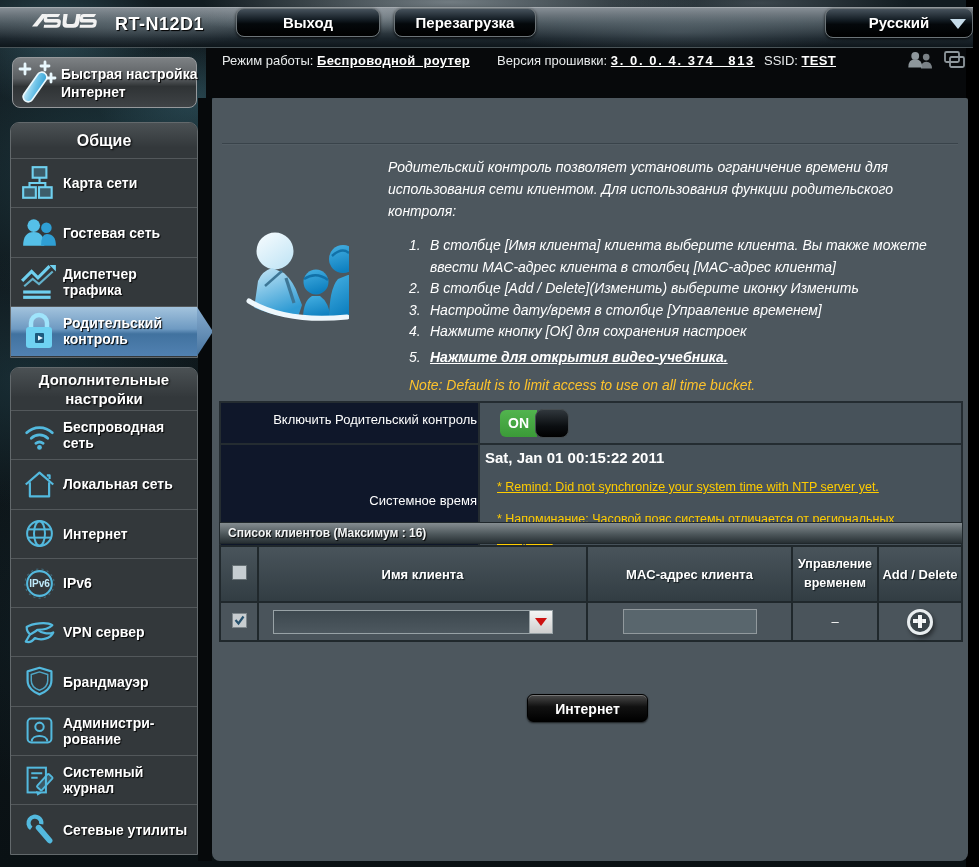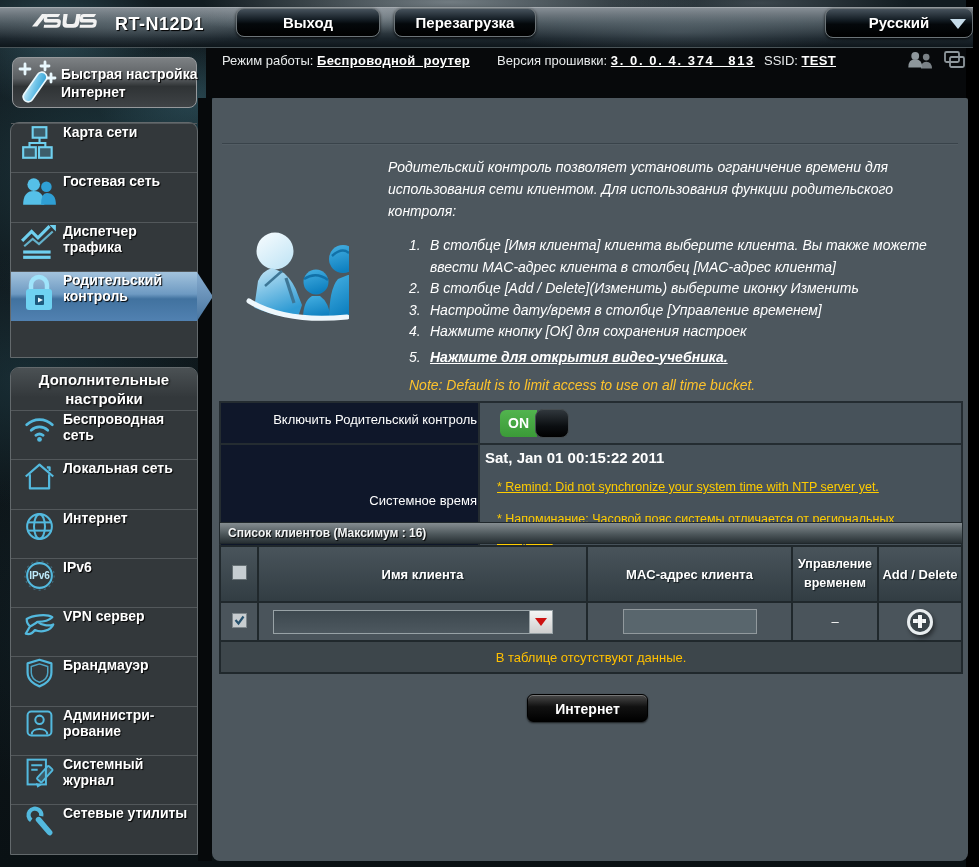--- a/index.html
+++ b/index.html
@@ -27,21 +27,21 @@
 .ibtxt{position:absolute;top:0;white-space:nowrap;}
 #sidebar{left:10px;top:57px;width:188px;}
 #qis{position:absolute;left:2px;top:0;width:185px;height:51px;border-radius:8px;background:linear-gradient(#7d8184, #595d60 42%, #2f3335 58%, #3f4346);border:1px solid #96999c;box-sizing:border-box;display:flex;align-items:center;}
 #qis .txt{color:#fff;font-weight:bold;font-size:14px;line-height:18px;margin-left:2px;text-shadow:1px 1px 1px #000;white-space:nowrap;}
 .menubox{position:absolute;left:0;width:188px;background:#33383b;border:1px solid #63696c;border-radius:9px 9px 0 0;box-sizing:border-box;}
 #menu1{top:65px;height:236px;}
 #menu2{top:310px;height:488px;}
 .mhead{color:#fff;font-weight:bold;font-size:16px;text-align:center;text-shadow:1px 1px 2px #000;background:linear-gradient(#4b5154,#33383b 70%);border-radius:8px 8px 0 0;}
 #menu1 .mhead{height:35px;line-height:35px;}
 #menu2 .mhead{height:42px;line-height:19px;padding-top:2px;box-sizing:border-box;font-size:15px;}
-.mitem{position:relative;display:flex;border-top:1px solid #53585b;height:48.4px;}
+.mitem{position:relative;display:flex;align-items:center;border-top:1px solid #53585b;height:48.4px;}
 #menu2 .mitem{height:48.3px;}
 .mitem .ico{width:40px;margin-left:8px;flex:0 0 40px;display:flex;justify-content:center;}
 .mitem .txt{color:#fff;font-weight:bold;font-size:14px;line-height:16px;text-shadow:1px 1px 1px #000;margin-left:4px;}
 .mitem.sel{background:linear-gradient(#a3c3dd, #6e9ac2 45%, #41729f 55%, #5181b1);}
 .mitem.sel .arrow{position:absolute;right:-16px;top:0;}
 #panel{left:212px;top:98px;width:756px;height:763px;background:#4d575e;border-radius:2px 2px 8px 8px;}
 #ptitle{left:9px;top:10px;color:#fff;font-weight:bold;font-size:16px;text-shadow:1px 1px 1px #000;}
 #psep{left:10px;top:45px;width:736px;height:1px;background:#39434a;box-shadow:0 1px 0 rgba(255,255,255,0.04);}
 #famico{left:33px;top:133px;}
 #pdesc{left:176px;top:58px;width:540px;color:#fff;font-style:italic;font-size:14px;line-height:22px;}
@@ -130,20 +130,21 @@
             <line x1="30" y1="3" x2="30" y2="11"></line>
             <line x1="32" y1="19" x2="40" y2="19"></line>
             <line x1="36" y1="15" x2="36" y2="23"></line>
           </g>
           <rect x="15" y="11" width="10" height="34" rx="5" transform="rotate(35 20 28)" fill="url(#wg)" stroke="#eaf8fd" stroke-width="1.6"></rect>
         </svg>
       </div>
       <div class="txt">Быстрая настройка<br>Интернет</div>
     </div>
 <div id="menu1" class="menubox">
+<div class="mhead">Общие</div>
 <div class="mitem">
         <span class="ico">
           <svg width="38" height="38" viewBox="0 0 36 36">
             <g stroke="#6fd0ef" stroke-width="2" fill="rgba(90,190,230,.28)">
               <rect x="12" y="3" width="13" height="10"></rect>
               <rect x="3" y="22" width="12" height="10"></rect>
               <rect x="18" y="22" width="12" height="10"></rect>
             </g>
             <g stroke="#6fd0ef" stroke-width="2" fill="none">
               <path d="M18.5 13 v4 M9 22 v-4 h15 v4"></path>
@@ -409,20 +410,17 @@
             <td style="text-align:left;">
               <div class="selwrap">
                 <div class="selbox"></div>
                 <div class="selarr"></div>
               </div>
             </td>
             <td><input class="mac" style=""></td>
             <td>–</td>
             <td><span class="plus"></span></td>
           </tr>
-<tr class="mrow">
-            <td colspan="5">В таблице отсутствуют данные.</td>
-          </tr>
 </tbody>
       </table>
 </div>
 <div id="applybtn" class="abs">Интернет</div>
 </div>
 
 </body></html>

